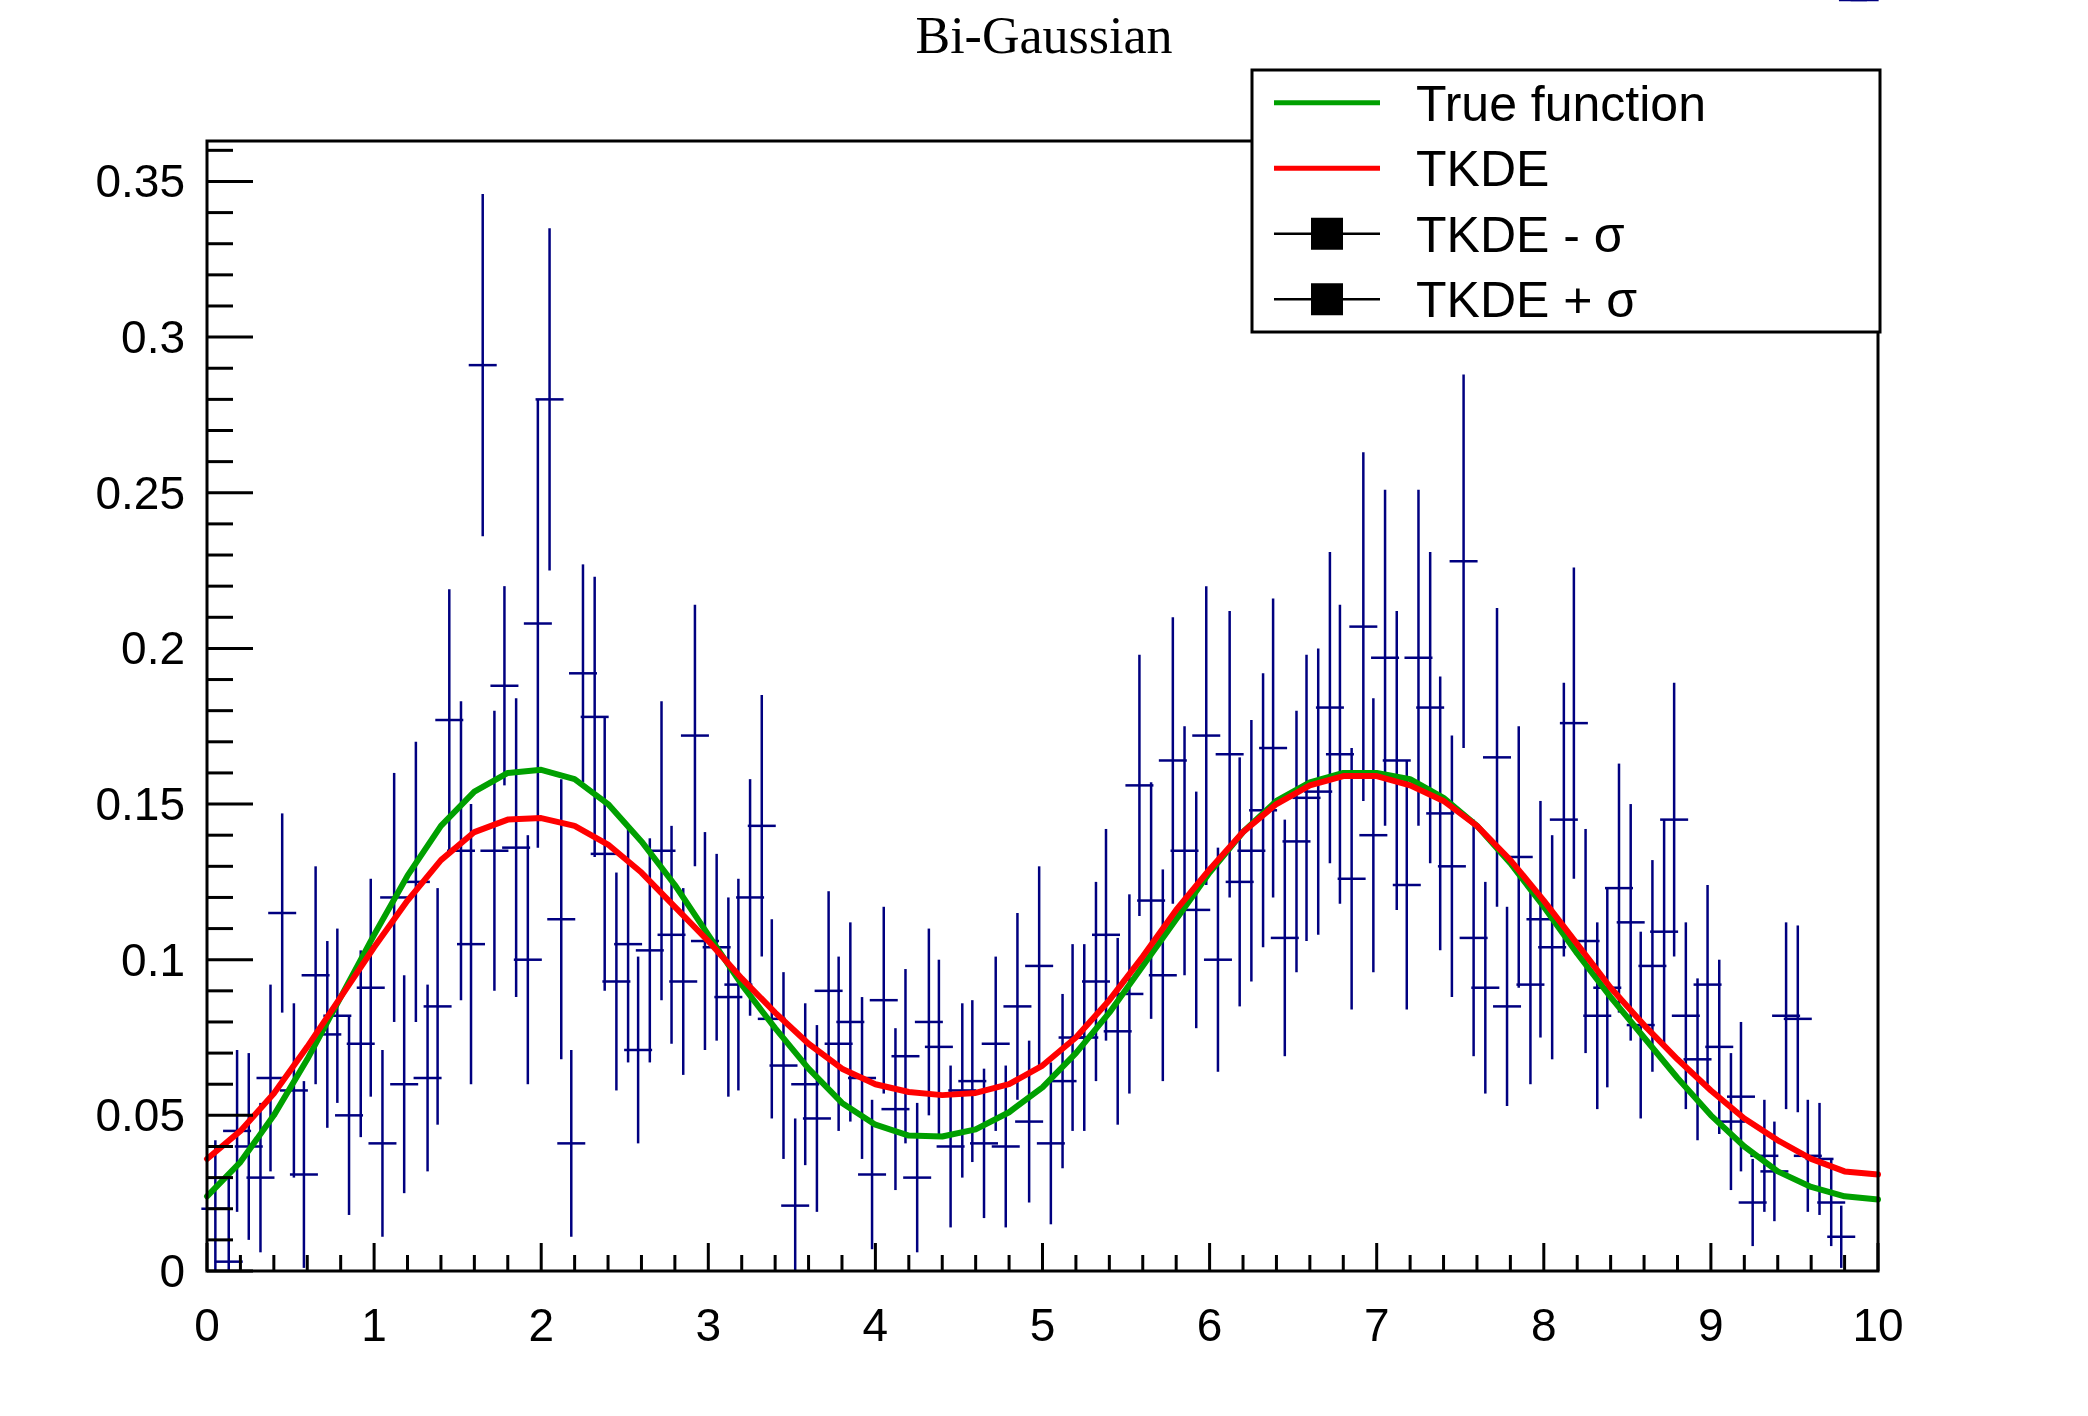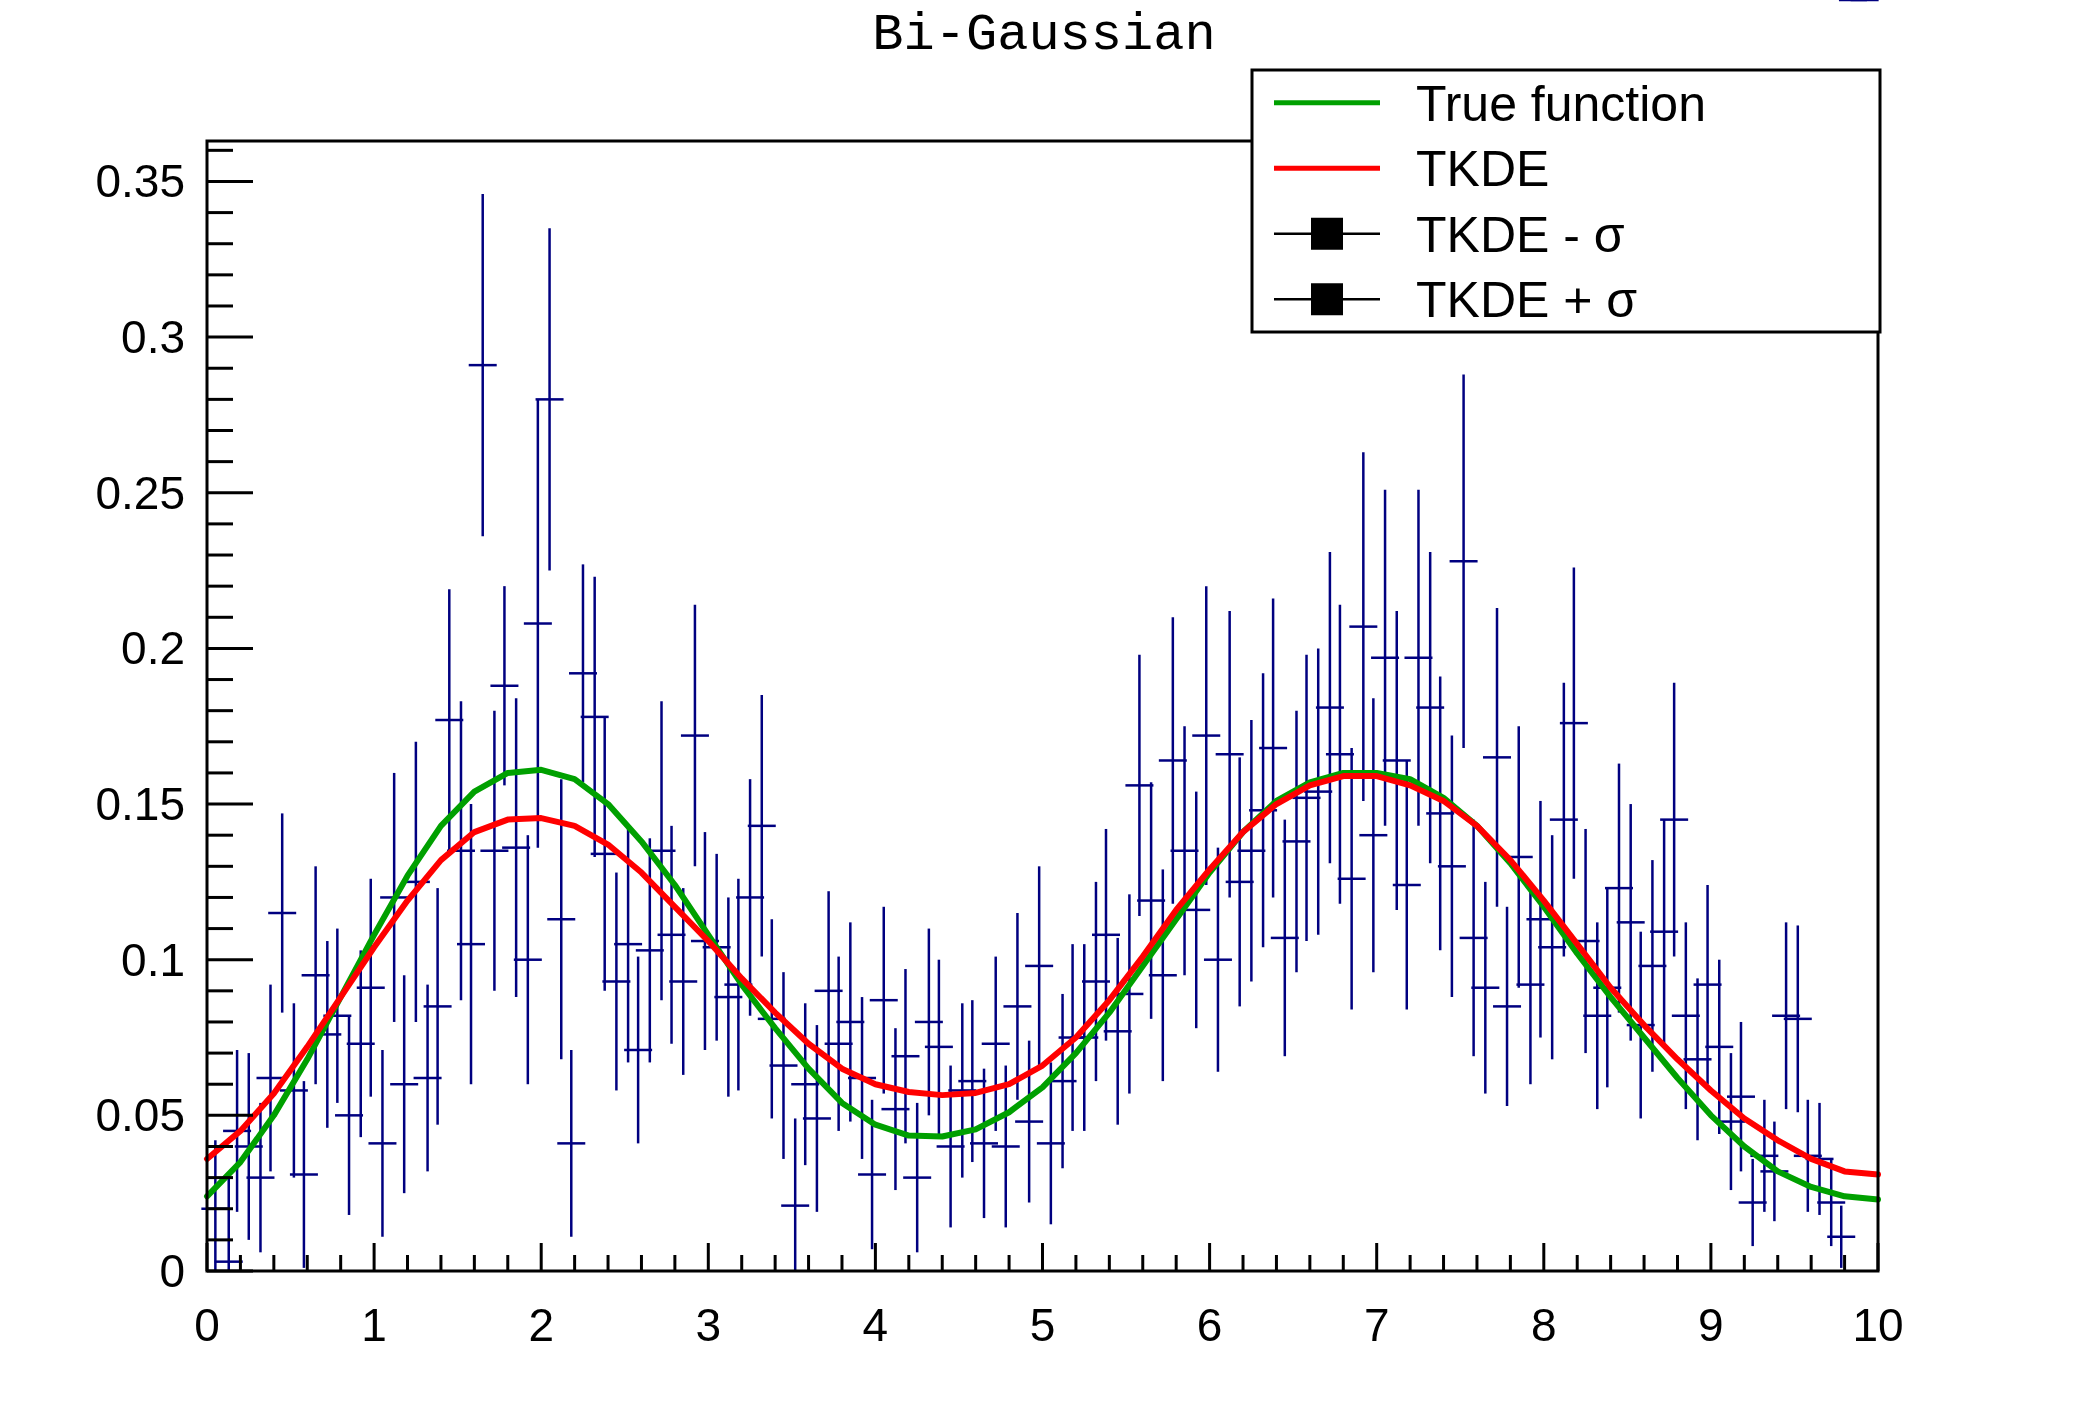--- a/index.html
+++ b/index.html
@@ -23,21 +23,21 @@
     position: absolute;
     left: 0;
     top: 0;
   }
   .root-title {
     position: absolute;
     left: 0;
     top: 6px;
     width: 2088px;
     text-align: center;
-    font-family: Liberation Mono, monospace;
+    font-family: Liberation Serif, serif;
     font-size: 52px;
     color: #000000;
     letter-spacing: 0px;
   }
   .tick-label {
     font-family: "Liberation Sans", sans-serif;
     font-size: 46px;
     fill: #000000;
   }
   .legend-label {

